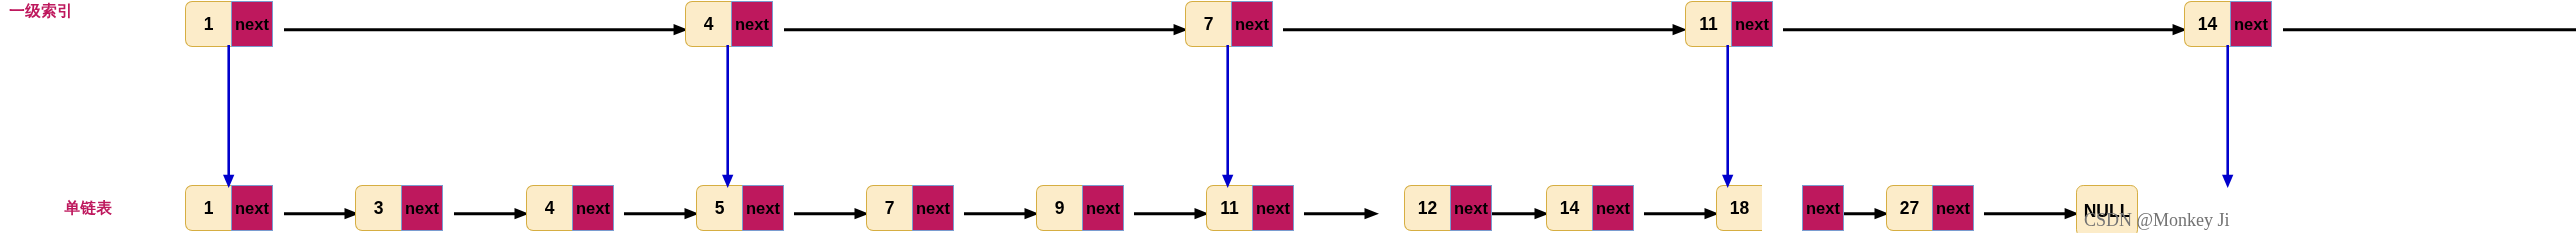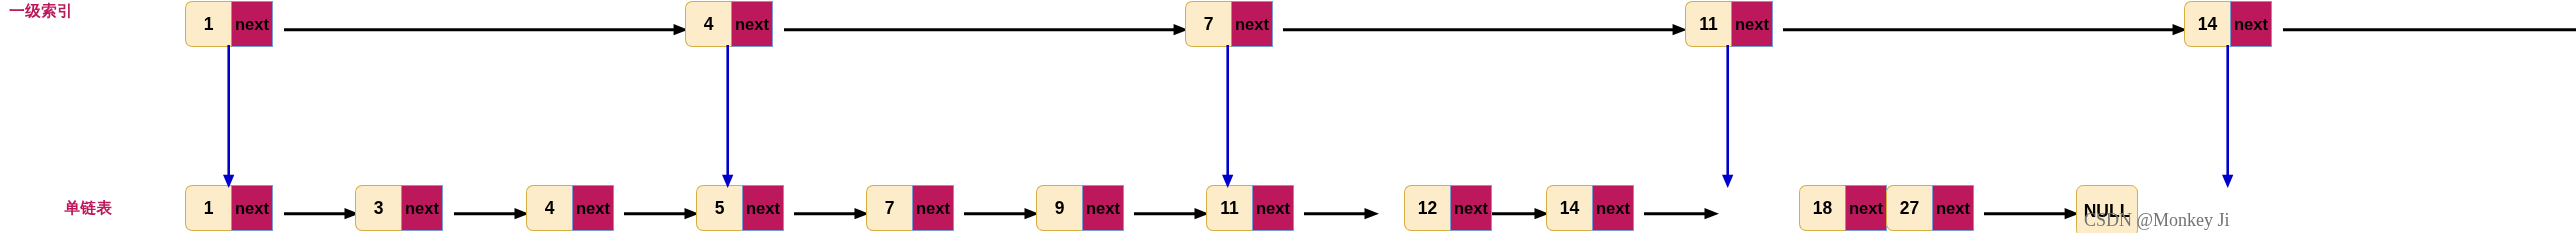--- a/index.html
+++ b/index.html
@@ -261,21 +261,21 @@
         <div class="nxt">next</div>
       </div>
       <div class="node" style="left: 1376px; top: 185px; margin-left: 28px;">
         <div class="val">12</div>
         <div class="nxt">next</div>
       </div>
       <div class="node" style="left: 1546px; top: 185px;">
         <div class="val">14</div>
         <div class="nxt">next</div>
       </div>
-      <div class="node" style="left: 1799px; top: 185px;">
+      <div class="node" style="left: 1716px; top: 185px; gap: 40px;">
         <div class="val">18</div>
         <div class="nxt">next</div>
       </div>
       <div class="node" style="left: 1886px; top: 185px;">
         <div class="val">27</div>
         <div class="nxt">next</div>
       </div>
       <div class="null-box" style="left: 2076px; top: 185px;">NULL</div>
       <div class="v-arrow" style="left: 222px; top: 45px; height: 143px;">
         <svg viewBox="0 0 26 278" preserveAspectRatio="none">

